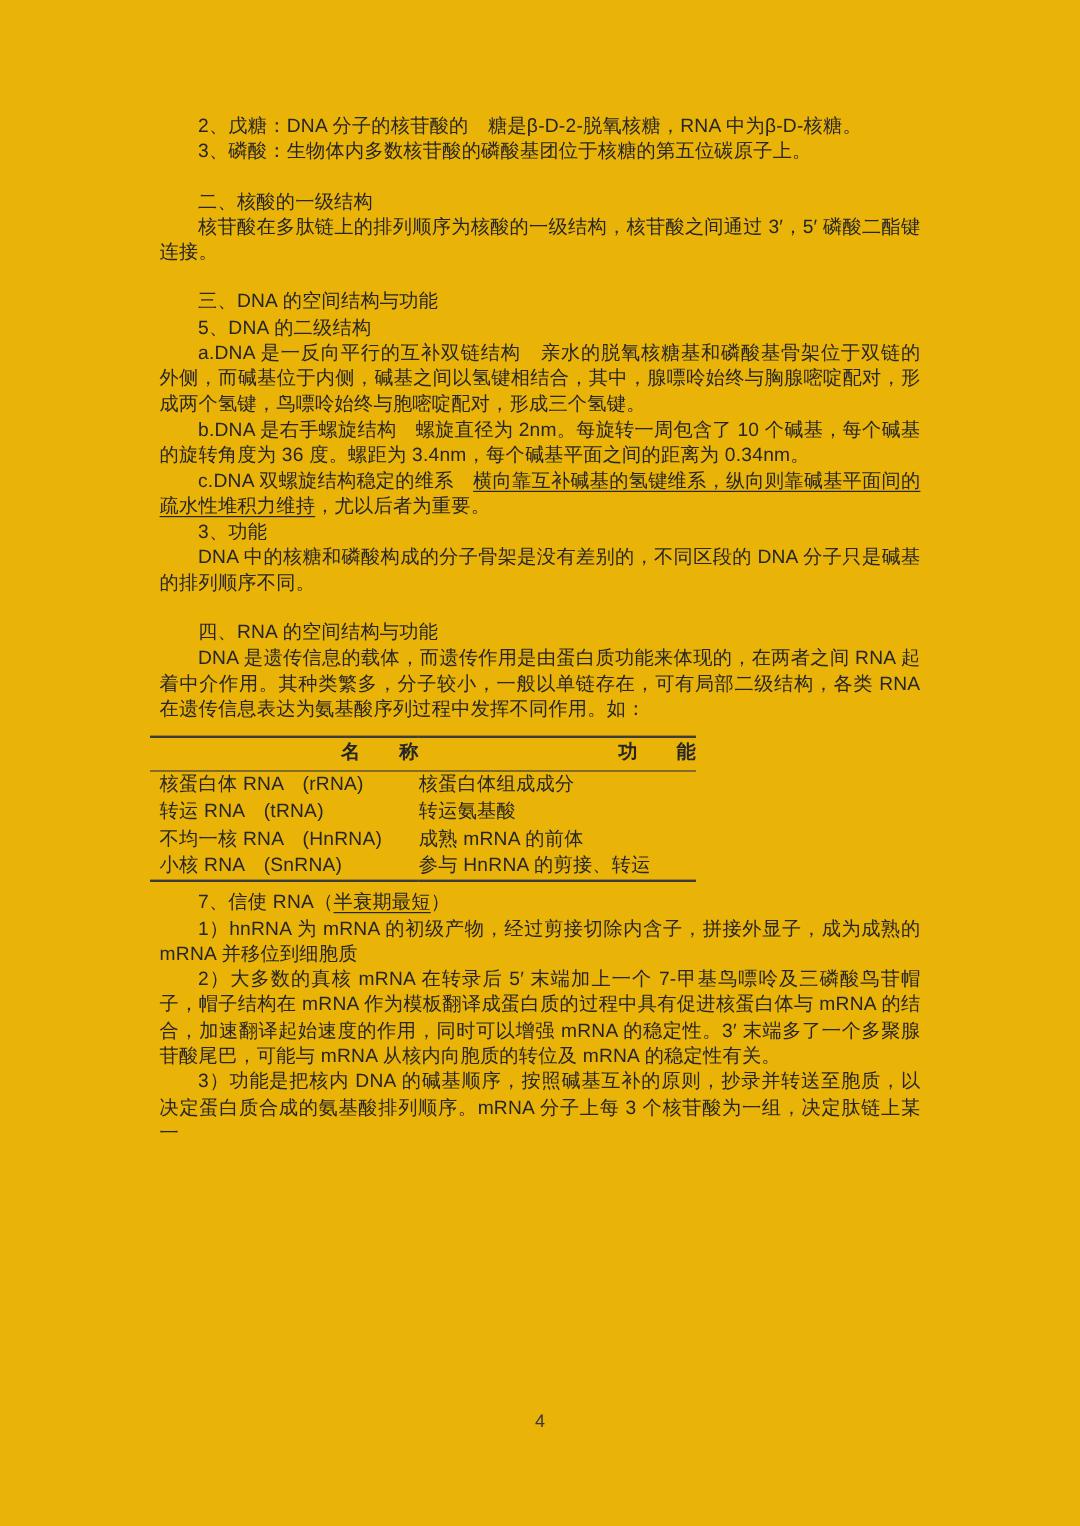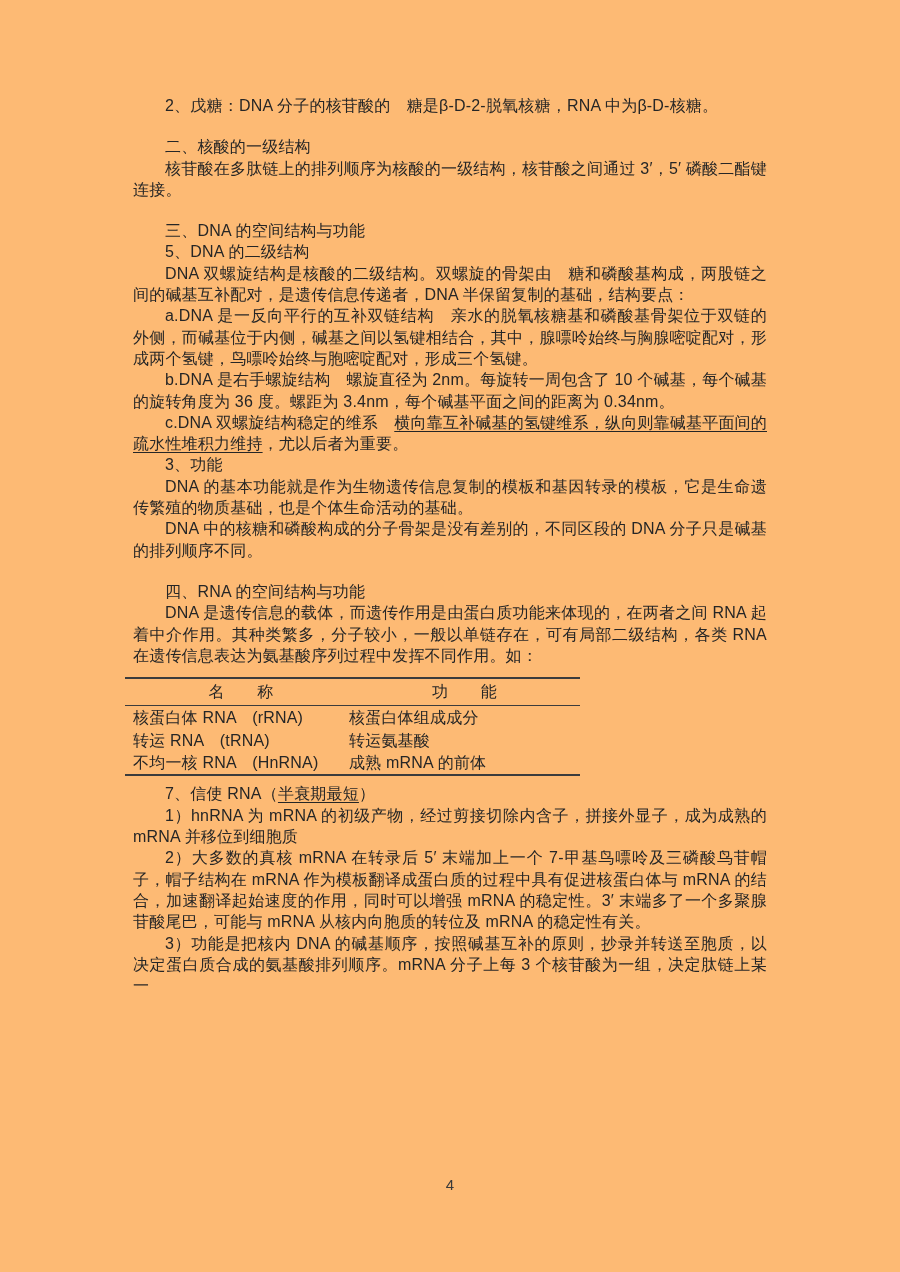--- a/index.html
+++ b/index.html
@@ -4,21 +4,21 @@
 <style>
   html, body {
     margin: 0;
     padding: 0;
     background: #ffffff;
   }
   .page {
     position: relative;
     width: 900px;
     height: 1272px;
-    background: #fdba74;
+    background: #eab308;
     overflow: hidden;
     font-family: "Liberation Sans", "DejaVu Sans", sans-serif;
     color: #262626;
   }
   .doc {
     position: absolute;
     left: 133px;
     top: 95px;
     width: 634px;
     font-size: 16px;
@@ -43,22 +43,22 @@
     width: 455px;
     margin: 11px 0 7px -8px;
     border-top: 2px solid #3c3c3c;
     border-bottom: 2px solid #3c3c3c;
     font-size: 16px;
     line-height: 21.3px;
     text-align: left;
   }
   table.rna-table th {
     border-bottom: 1.5px solid #3c3c3c;
-    font-weight: normal;
-    text-align: center;
+    font-weight: bold;
+    text-align: right;
     padding: 2px 0 3px 0;
   }
   table.rna-table td {
     padding: 0.7px 0;
     white-space: nowrap;
     margin-left: 16px;
   }
   table.rna-table td:first-child,
   table.rna-table th:first-child {
     width: 216px;
@@ -73,32 +73,31 @@
     font-size: 15px;
     color: #3a3a3a;
   }
 </style>
 </head>
 <body>
 
 <div class="page">
   <div class="doc">
       <p><span>2、戊糖：DNA 分子的核苷酸的　糖是β-D-2-脱氧核糖，RNA 中为β-D-核糖。</span></p>
+      <p><span>3、磷酸：生物体内多数核苷酸的磷酸基团位于核糖的第五位碳原子上。</span></p>
       <div class="gap"></div>
       <p><span>二、核酸的一级结构</span></p>
       <p><span>核苷酸在多肽链上的排列顺序为核酸的一级结构，核苷酸之间通过 3′，5′ 磷酸二酯键连接。</span></p>
       <div class="gap"></div>
       <p><span>三、DNA 的空间结构与功能</span></p>
       <p><span>5、DNA 的二级结构</span></p>
-      <p><span>DNA 双螺旋结构是核酸的二级结构。双螺旋的骨架由　糖和磷酸基构成，两股链之间的碱基互补配对，是遗传信息传递者，DNA 半保留复制的基础，结构要点：</span></p>
       <p><span>a.DNA 是一反向平行的互补双链结构　亲水的脱氧核糖基和磷酸基骨架位于双链的外侧，而碱基位于内侧，碱基之间以氢键相结合，其中，腺嘌呤始终与胸腺嘧啶配对，形成两个氢键，鸟嘌呤始终与胞嘧啶配对，形成三个氢键。</span></p>
       <p><span>b.DNA 是右手螺旋结构　螺旋直径为 2nm。每旋转一周包含了 10 个碱基，每个碱基的旋转角度为 36 度。螺距为 3.4nm，每个碱基平面之间的距离为 0.34nm。</span></p>
       <p><span>c.DNA 双螺旋结构稳定的维系　</span><span class="u">横向靠互补碱基的氢键维系，纵向则靠碱基平面间的疏水性堆积力维持</span><span>，尤以后者为重要。</span></p>
       <p><span>3、功能</span></p>
-      <p><span>DNA 的基本功能就是作为生物遗传信息复制的模板和基因转录的模板，它是生命遗传繁殖的物质基础，也是个体生命活动的基础。</span></p>
       <p><span>DNA 中的核糖和磷酸构成的分子骨架是没有差别的，不同区段的 DNA 分子只是碱基的排列顺序不同。</span></p>
       <div class="gap"></div>
       <p><span>四、RNA 的空间结构与功能</span></p>
       <p><span>DNA 是遗传信息的载体，而遗传作用是由蛋白质功能来体现的，在两者之间 RNA 起着中介作用。其种类繁多，分子较小，一般以单链存在，可有局部二级结构，各类 RNA 在遗传信息表达为氨基酸序列过程中发挥不同作用。如：</span></p>
       <table class="rna-table">
         <thead>
           <tr>
             <th>名　　称</th>
             <th>功　　能</th>
           </tr>
@@ -109,20 +108,24 @@
             <td>核蛋白体组成成分</td>
           </tr>
           <tr>
             <td>转运 RNA　(tRNA)</td>
             <td>转运氨基酸</td>
           </tr>
           <tr>
             <td>不均一核 RNA　(HnRNA)</td>
             <td>成熟 mRNA 的前体</td>
           </tr>
+          <tr>
+            <td>小核 RNA　(SnRNA)</td>
+            <td>参与 HnRNA 的剪接、转运</td>
+          </tr>
         </tbody>
       </table>
       <p><span>7、信使 RNA（</span><span class="u">半衰期最短</span><span>）</span></p>
       <p><span>1）hnRNA 为 mRNA 的初级产物，经过剪接切除内含子，拼接外显子，成为成熟的 mRNA 并移位到细胞质</span></p>
       <p><span>2）大多数的真核 mRNA 在转录后 5′ 末端加上一个 7-甲基鸟嘌呤及三磷酸鸟苷帽子，帽子结构在 mRNA 作为模板翻译成蛋白质的过程中具有促进核蛋白体与 mRNA 的结合，加速翻译起始速度的作用，同时可以增强 mRNA 的稳定性。3′ 末端多了一个多聚腺苷酸尾巴，可能与 mRNA 从核内向胞质的转位及 mRNA 的稳定性有关。</span></p>
       <p><span>3）功能是把核内 DNA 的碱基顺序，按照碱基互补的原则，抄录并转送至胞质，以决定蛋白质合成的氨基酸排列顺序。mRNA 分子上每 3 个核苷酸为一组，决定肽链上某一</span></p>
     </div>
   <div class="pagenum">4</div>
 </div>
 

